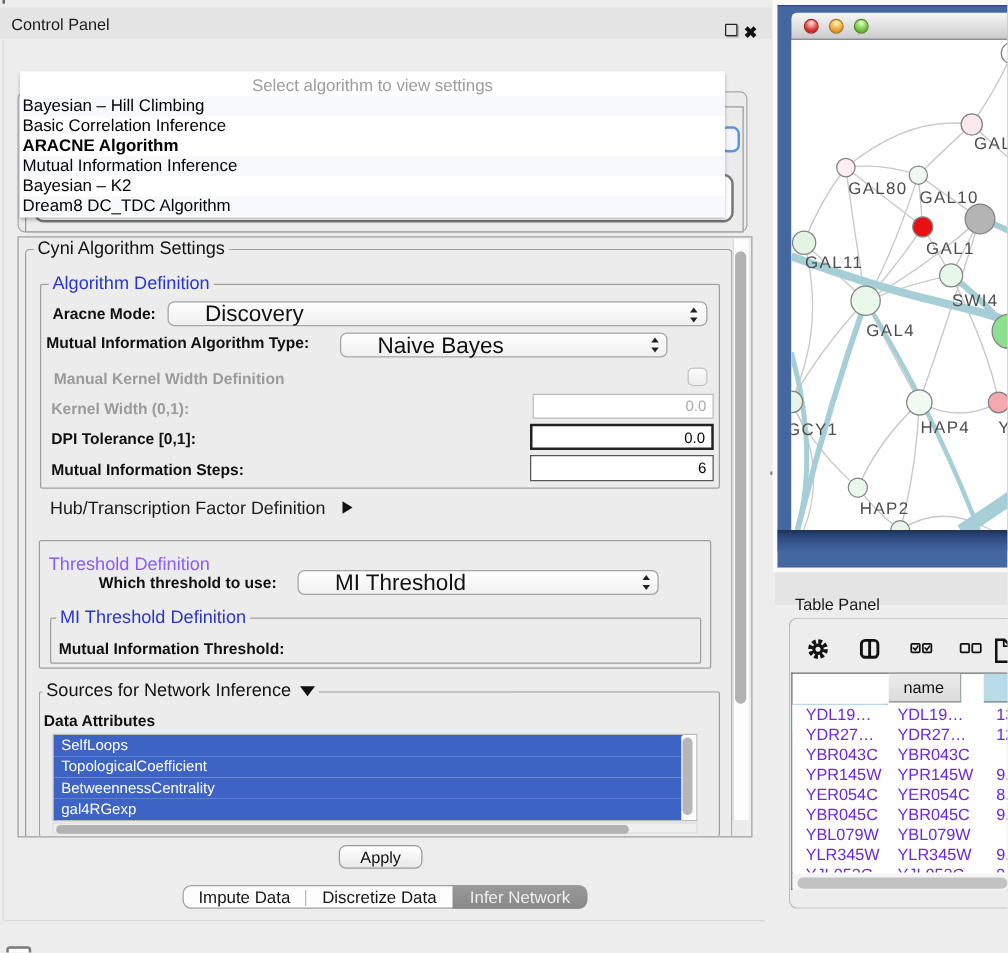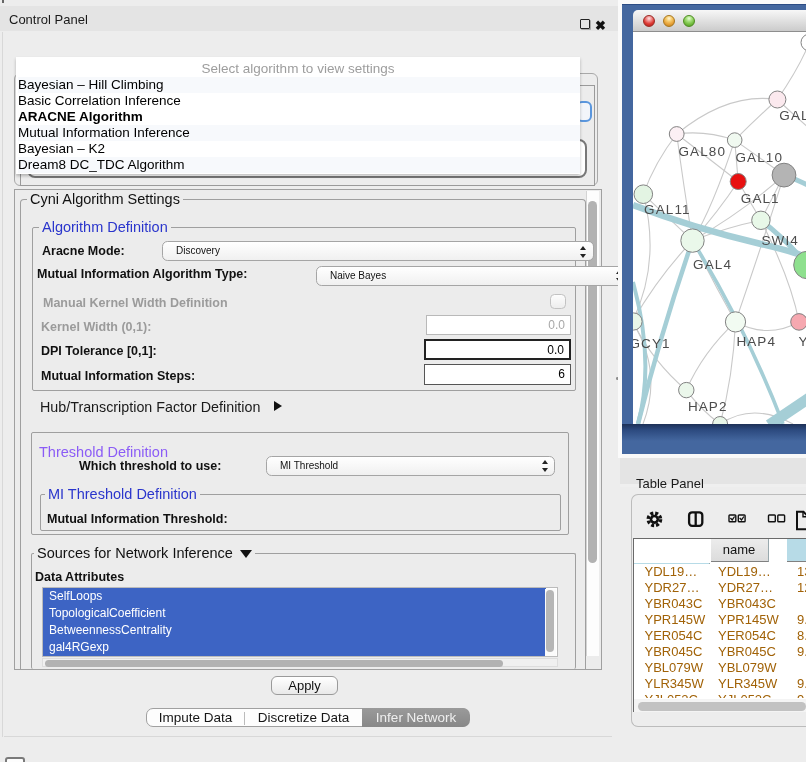--- a/index.html
+++ b/index.html
@@ -29,21 +29,21 @@
 
 #scrollpanel { left:14px; top:189px; width:588px; height:481px; border:1px solid #a0a0a0; background:#ececec; }
 #sb-track { position:absolute; right:2.5px; top:1px; width:13px; height:465px; background:#fdfdfd; border-left:1px solid #d4d4d4; }
 #sb-thumb { position:absolute; left:1.5px; top:10px; width:9px; height:362px; background:#b2b2b2; border-radius:5px; }
 
 
 .group { position:absolute; border:1px solid #9f9f9f; border-radius:2px; }
 .gtitle { position:absolute; background:#ececec; padding:0 3px; font-size:14.5px; white-space:nowrap; }
 label.b { position:absolute; font-size:12.5px; font-weight:bold; color:#111; white-space:nowrap; }
 label.g { position:absolute; font-size:12.5px; font-weight:bold; color:#9b9b9b; white-space:nowrap; }
-.combo { position:absolute; height:20px; border:1px solid #a5a5a5; border-radius:5.5px; background:linear-gradient(#ffffff,#f0f0f0); font-size:10px; color:#111; line-height:18px; padding-left:13px;margin-left:28px; }
+.combo { position:absolute; height:20px; border:1px solid #a5a5a5; border-radius:5.5px; background:linear-gradient(#ffffff,#f0f0f0); font-size:18px; color:#111; line-height:18px; padding-left:29px; }
 .arr { position:absolute; right:6px; top:3.5px; width:7px; height:12px; }
 .arr:before { content:""; position:absolute; left:0.5px; top:0; width:0; height:0; border-bottom:4.5px solid #222; border-left:3.5px solid transparent; border-right:3.5px solid transparent; }
 .arr:after { content:""; position:absolute; left:0.5px; bottom:0; width:0; height:0; border-top:4.5px solid #222; border-left:3.5px solid transparent; border-right:3.5px solid transparent; }
 
 .field { position:absolute; background:#fff; font-size:12px; text-align:right; padding-right:5px; line-height:19px; }
 
 
 #datalist { left:42px; top:587px; width:516px; height:70px; background:#fff; border:1px solid #bbb; }
 #datalist .sel { position:absolute; left:0; width:503px; background:#3d64c4; color:#fff; font-size:12px; padding-left:6px; height:17px; line-height:17px; }
 #list-vsb { position:absolute; right:1px; top:1px; width:11px; height:67px; background:#fbfbfb; }
@@ -79,21 +79,21 @@
 
 #tablebar { left:620px; top:458px; width:186px; height:28.5px; background:#e4e4e4; border-bottom:3.5px solid #efefef; }
 #tablebar .t { position:absolute; left:16px; top:6px; font-size:13px; color:#1a1a1a;margin-top:12px; }
 #tp-outer { left:630.5px; top:493.5px; width:176px; height:233px; background:#ededed; border:1.5px solid #bcbcbc; border-right:none; border-radius:7px 0 0 7px; }
 #tableframe { left:633px; top:537.5px; width:173px; height:174px; background:#fff; border:1px solid #6a6a6a; border-right:none; }
 
 #thead { position:absolute; left:0; top:0; width:172px; height:23.5px; font-size:13px; color:#111; }
 #thead .c1 { position:absolute; left:0; width:75.5px; height:23.5px; background:#b7dbe7; border-right:1px solid #98a8ad; border-bottom:1px solid #808080; text-align:center; line-height:22px;margin-top:24px; }
 #thead .c2 { position:absolute; left:76.5px; width:58px; height:23.5px; background:linear-gradient(#ececec,#dcdcdc); border-right:1px solid #98a8ad; border-bottom:1px solid #808080; text-align:center; line-height:22px; }
 #thead .c3 { position:absolute; left:152.5px; width:21px; height:23.5px; background:#b7dbe7; border-bottom:1px solid #808080; }
-#tbody { position:absolute; left:0; top:25.5px; width:172px; height:134px; background:#fff; overflow:hidden; font-size:13px; color:#a16207; }
+#tbody { position:absolute; left:0; top:25.5px; width:172px; height:134px; background:#fff; overflow:hidden; font-size:13px; color:#6d28d9; }
 #tbody .r { position:absolute; left:0; width:100%; height:16px; line-height:16px; }
 #tbody .v1 { position:absolute; left:10.5px; }
 #tbody .v2 { position:absolute; left:84px; }
 #tbody .v3 { position:absolute; left:163px; }
 #t-hsb { position:absolute; left:0; top:160px; width:172px; height:13px; background:#f4f4f4; }
 #t-hsb .th { position:absolute; left:4px; top:3px; width:168px; height:9.5px; background:#c2c2c2; border-radius:5px; }
 </style>
 </head>
 <body>
 <div id="app">
@@ -120,21 +120,21 @@
   <div class="group" style="left:20px;top:199px;width:566px;height:470px;border-bottom:none;border-radius:4px 4px 0 0"></div>
   <div class="gtitle abs" style="left:27px;top:191px;color:#111">Cyni Algorithm Settings</div>
 
   <div class="group" style="left:32px;top:226.5px;width:544px;height:164.5px"></div>
   <div class="gtitle abs" style="left:39px;top:218.5px;color:#2a35cc">Algorithm Definition</div>
 
   <label class="b" style="left:42px;top:244px">Aracne Mode:</label>
   <div class="combo" style="left:134px;top:241px;width:431.5px">Discovery<span class="arr"></span></div>
 
   <label class="b" style="left:37px;top:267px">Mutual Information Algorithm Type:</label>
-  <div class="combo" style="left:288px;top:265.5px;width:313px">Naive Bayes<span class="arr"></span></div>
+  <div class="combo" style="left:272px;top:265.5px;width:262px">Naive Bayes<span class="arr"></span></div>
 
   <label class="g" style="left:43px;top:296px">Manual Kernel Width Definition</label>
   <div class="abs" style="left:550px;top:293.5px;width:16px;height:15.5px;border:1px solid #c2c2c2;border-radius:4.5px;background:linear-gradient(#fdfdfd,#ededed)"></div>
 
   <label class="g" style="left:41px;top:320px">Kernel Width (0,1):</label>
   <div class="field" style="left:426px;top:315px;width:145px;height:20px;border:1px solid #b9b9b9;color:#a8a8a8">0.0</div>
 
   <label class="b" style="left:41px;top:344px">DPI Tolerance [0,1]:</label>
   <div class="field" style="left:424px;top:339px;width:147px;height:21px;border:2px solid #222;color:#000">0.0</div>
 

